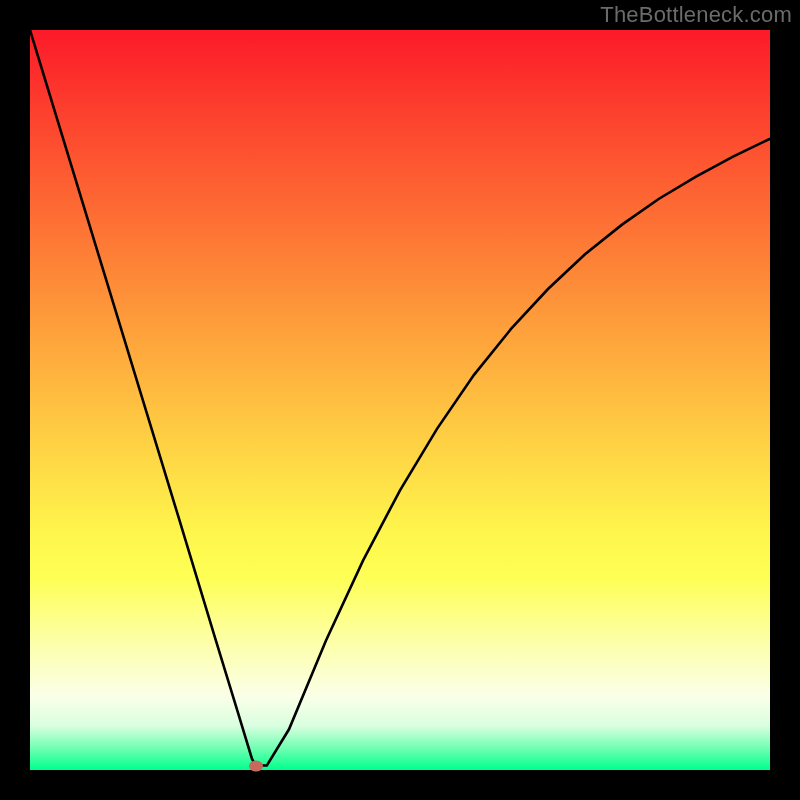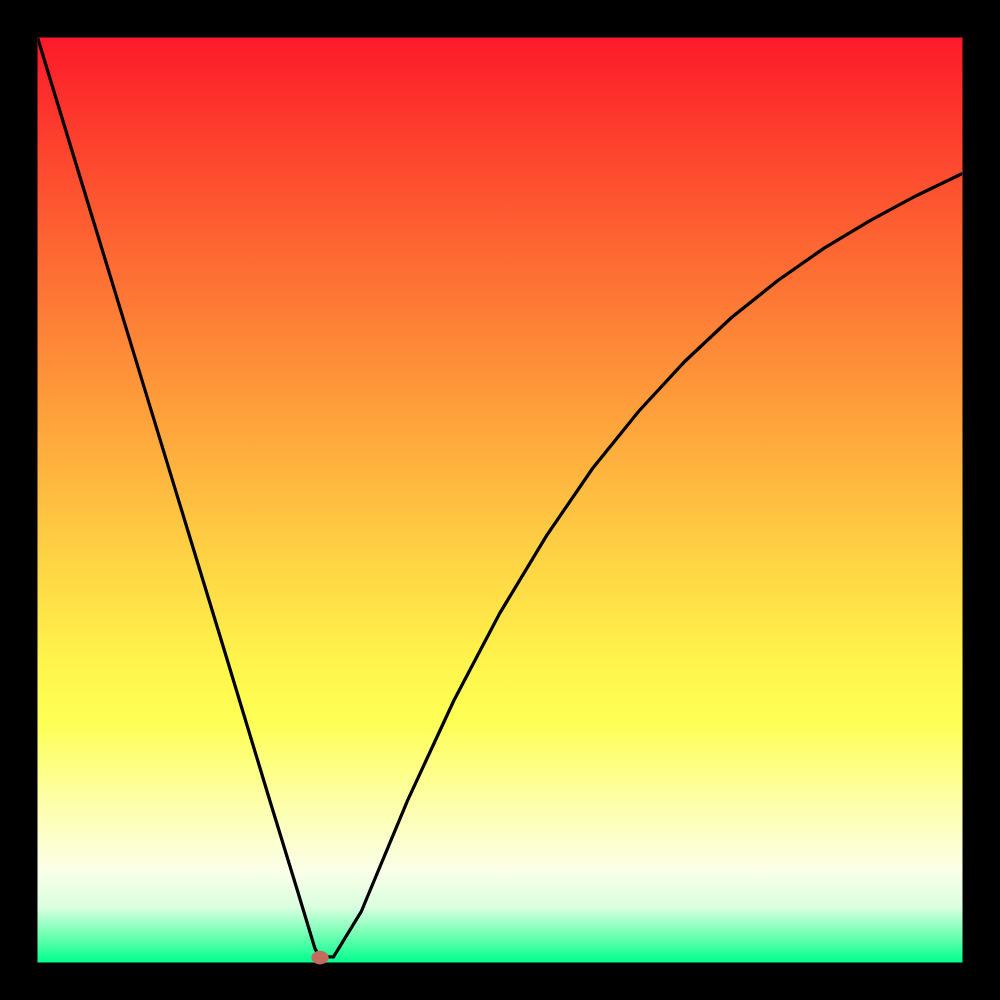--- a/index.html
+++ b/index.html
@@ -63,19 +63,20 @@
     font-weight: 500;
     color: #6b6b6b;
     letter-spacing: 0.2px;
     user-select: none;
   }
 </style>
 </head>
 <body>
 
 <div class="wrap">
+  <div class="watermark">TheBottleneck.com</div>
   <div class="plot">
     <svg class="curve" viewBox="0 0 740 740" preserveAspectRatio="none">
       <path fill="none" stroke="#000" stroke-width="2.6" d="M0.00 0.00 L37.00 121.36 L74.00 242.72 L111.00 364.08 L148.00 485.44 L185.00 607.54 L207.20 680.06 L222.00 728.90 L225.70 735.56 L236.80 735.56 L259.00 699.30 L296.00 610.50 L333.00 530.58 L370.00 460.28 L407.00 398.86 L444.00 344.84 L481.00 298.96 L518.00 259.00 L555.00 224.22 L592.00 194.62 L629.00 168.72 L666.00 146.52 L703.00 126.54 L740.00 108.78"></path>
     </svg>
     <div class="marker" style="left: 225.7px; top: 735.56px;"></div>
   </div>
 </div>
 
 </body></html>

